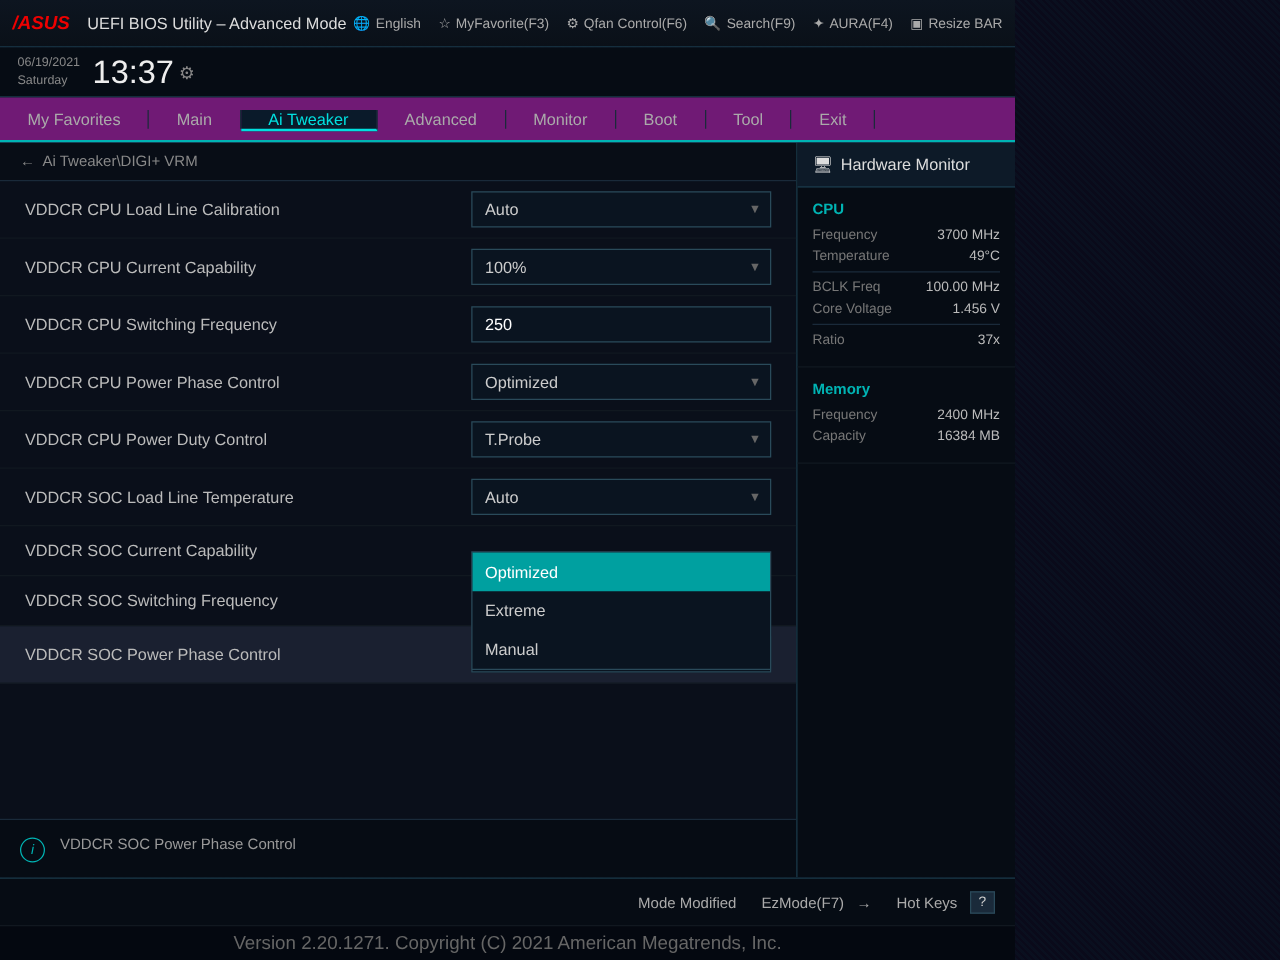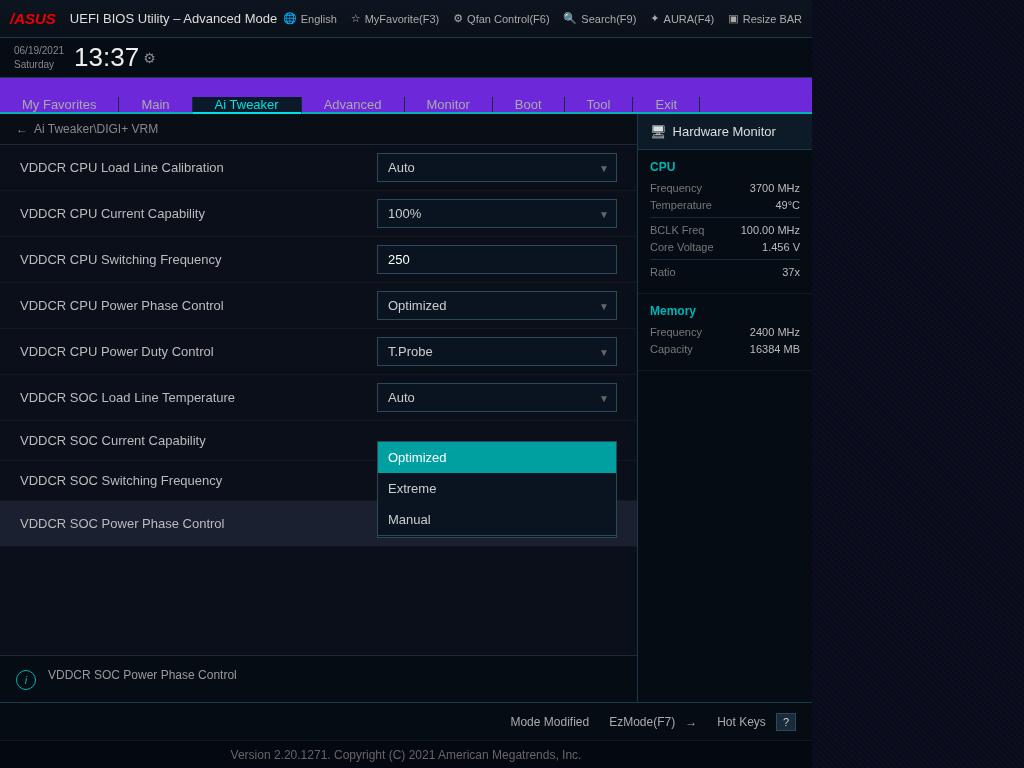--- a/index.html
+++ b/index.html
@@ -77,24 +77,24 @@
       height: 40px;
       display: flex;
       align-items: center;
       padding: 0 14px;
       border-bottom: 1px solid #1a3a4a;
       gap: 10px;
     }
 
     
     .nav-tabs {
-      background: #6d28d9;
+      background: #701a75;
       height: 36px;
       display: flex;
-      align-items: flex-end;
+      align-items: center;
       border-bottom: 2px solid #00b4b4;
       padding-left: 0;
     }
 
     .nav-tab {
       padding: 0 22px;
       display: flex;
       align-items: center;
       font-size: 13px;
       color: #aaa;
@@ -325,21 +325,21 @@
       font-size: 11px;
       color: #ccc;
     }
 
     .version-bar {
       background: #040810;
       height: 28px;
       display: flex;
       align-items: center;
       justify-content: center;
-      font-size: 12px;
+      font-size: 15px;
       color: #666;
       border-top: 1px solid #111820;
     }
 
     
     .dropdown-container {
       position: relative;
     }
 
     .dropdown-menu {

